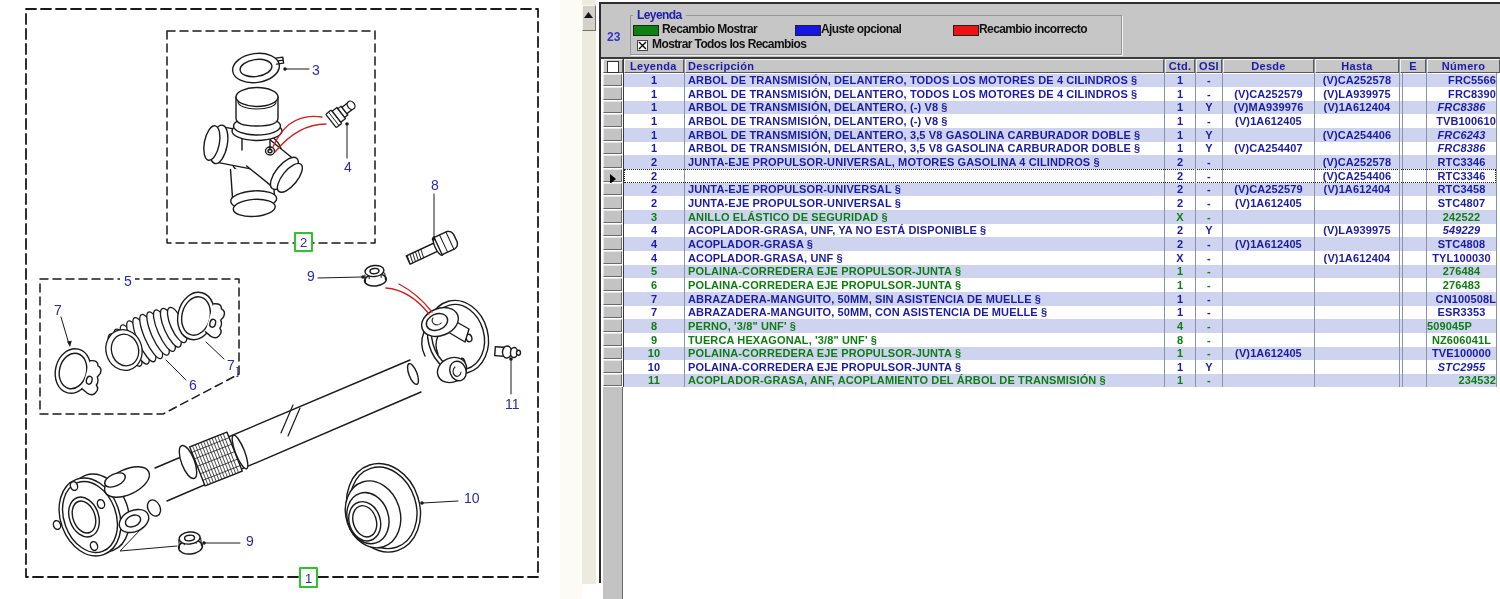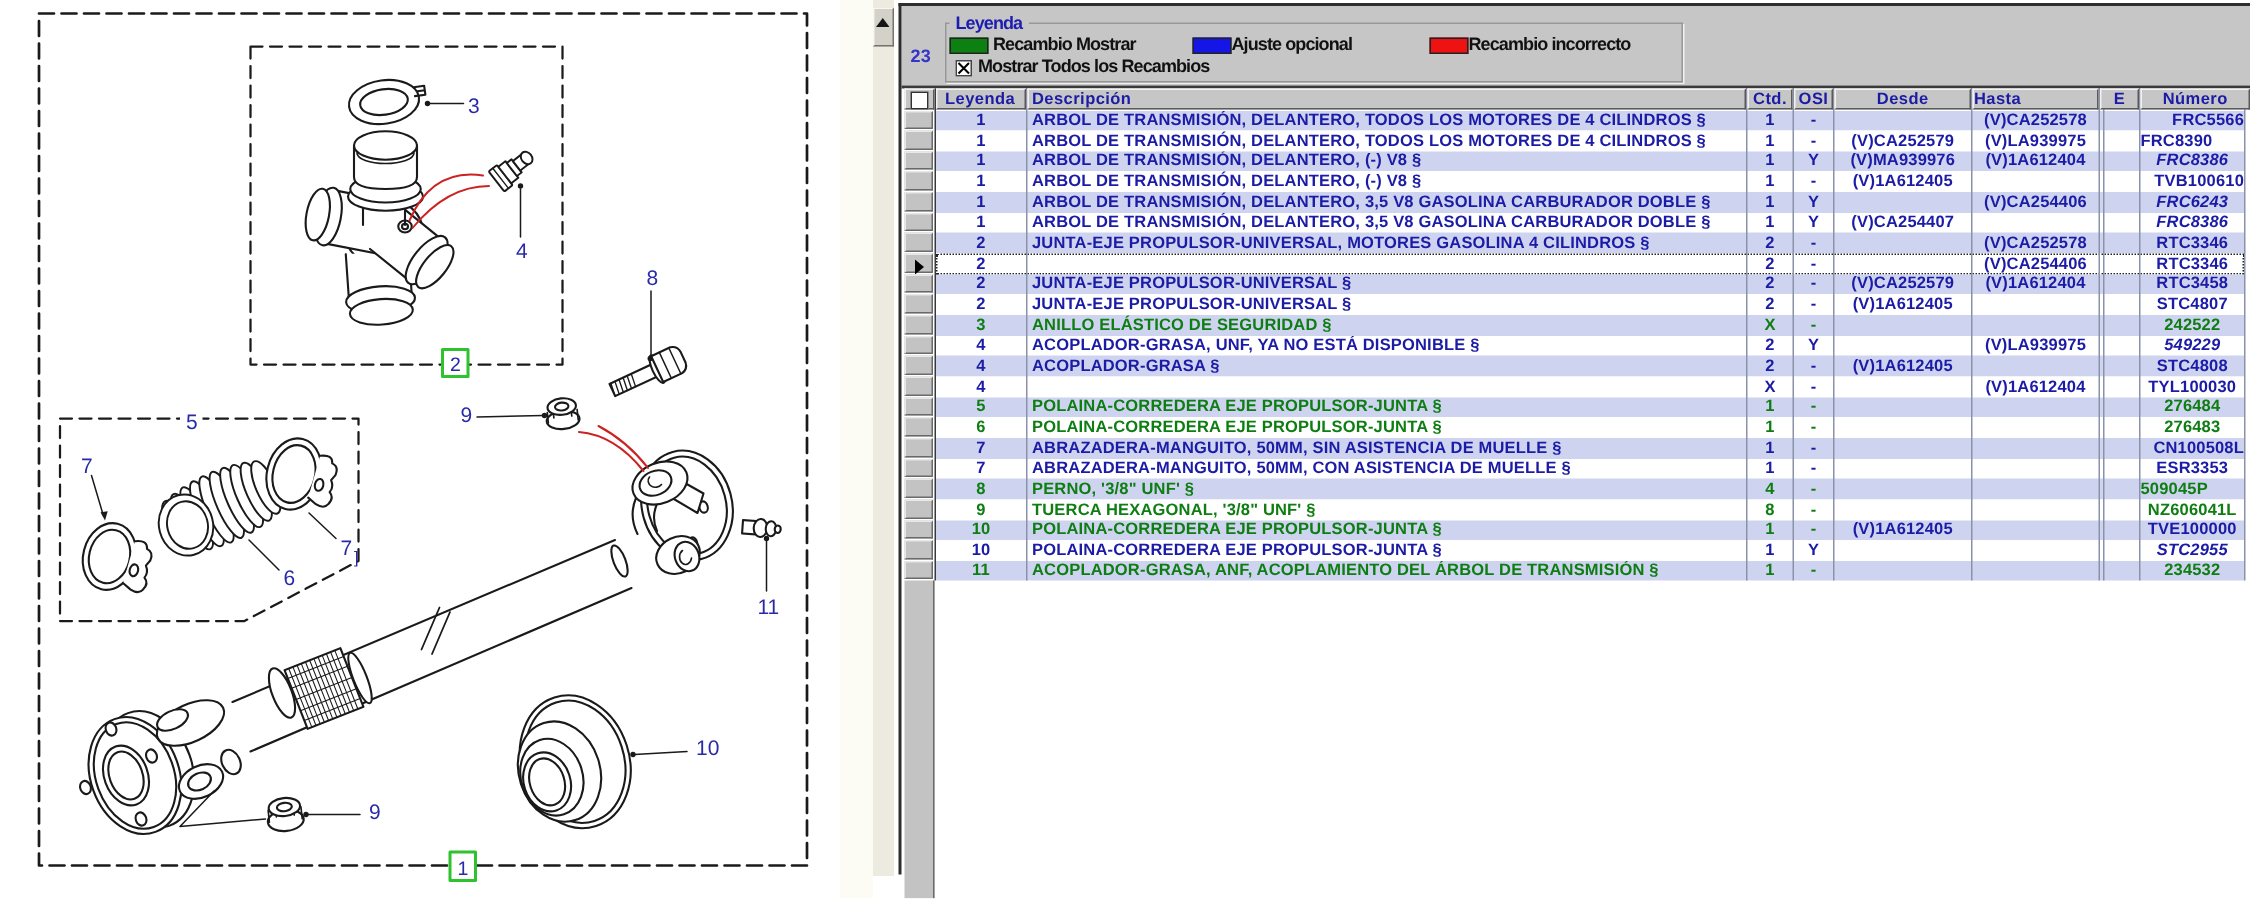--- a/index.html
+++ b/index.html
@@ -273,21 +273,21 @@
 <div class="tc" style="left:1315px;top:74px;width:84px;line-height:13px;text-align:center;color:#1b1ba6">(V)CA252578</div>
 <div class="tc" style="left:1427px;top:74px;width:69px;line-height:13px;text-align:right;color:#1b1ba6">FRC5566</div>
 <div class="selc" style="top:74px;height:12px;"></div>
 <div class="rw" style="top:87px;height:14px;background:#ffffff;"></div>
 <div class="tc" style="left:624px;top:87px;width:60px;line-height:14px;text-align:center;color:#1b1ba6">1</div>
 <div class="tc" style="left:688px;top:87px;width:476px;line-height:14px;color:#1b1ba6">ARBOL DE TRANSMISIÓN, DELANTERO, TODOS LOS MOTORES DE 4 CILINDROS §</div>
 <div class="tc" style="left:1165px;top:87px;width:30px;line-height:14px;text-align:center;color:#1b1ba6">1</div>
 <div class="tc" style="left:1196px;top:87px;width:26px;line-height:14px;text-align:center;color:#1b1ba6">-</div>
 <div class="tc" style="left:1223px;top:87px;width:91px;line-height:14px;text-align:center;color:#1b1ba6">(V)CA252579</div>
 <div class="tc" style="left:1315px;top:87px;width:84px;line-height:14px;text-align:center;color:#1b1ba6">(V)LA939975</div>
-<div class="tc" style="left:1427px;top:87px;width:69px;line-height:14px;text-align:left;color:#1b1ba6">FRC8390</div>
+<div class="tc" style="left:1427px;top:87px;width:69px;line-height:14px;text-align:right;color:#1b1ba6">FRC8390</div>
 <div class="selc" style="top:87px;height:13px;"></div>
 <div class="rw" style="top:101px;height:13px;background:#ced4f0;"></div>
 <div class="tc" style="left:624px;top:101px;width:60px;line-height:13px;text-align:center;color:#1b1ba6">1</div>
 <div class="tc" style="left:688px;top:101px;width:476px;line-height:13px;color:#1b1ba6">ARBOL DE TRANSMISIÓN, DELANTERO, (-) V8 §</div>
 <div class="tc" style="left:1165px;top:101px;width:30px;line-height:13px;text-align:center;color:#1b1ba6">1</div>
 <div class="tc" style="left:1196px;top:101px;width:26px;line-height:13px;text-align:center;color:#1b1ba6">Y</div>
 <div class="tc" style="left:1223px;top:101px;width:91px;line-height:13px;text-align:center;color:#1b1ba6">(V)MA939976</div>
 <div class="tc" style="left:1315px;top:101px;width:84px;line-height:13px;text-align:center;color:#1b1ba6">(V)1A612404</div>
 <div class="tc" style="left:1427px;top:101px;width:69px;line-height:13px;text-align:center;color:#1b1ba6;font-style:italic">FRC8386</div>
 <div class="selc" style="top:101px;height:12px;"></div>
@@ -376,20 +376,21 @@
 <div class="tc" style="left:624px;top:237px;width:60px;line-height:14px;text-align:center;color:#1b1ba6">4</div>
 <div class="tc" style="left:688px;top:237px;width:476px;line-height:14px;color:#1b1ba6">ACOPLADOR-GRASA §</div>
 <div class="tc" style="left:1165px;top:237px;width:30px;line-height:14px;text-align:center;color:#1b1ba6">2</div>
 <div class="tc" style="left:1196px;top:237px;width:26px;line-height:14px;text-align:center;color:#1b1ba6">-</div>
 <div class="tc" style="left:1223px;top:237px;width:91px;line-height:14px;text-align:center;color:#1b1ba6">(V)1A612405</div>
 
 <div class="tc" style="left:1427px;top:237px;width:69px;line-height:14px;text-align:center;color:#1b1ba6">STC4808</div>
 <div class="selc" style="top:237px;height:13px;"></div>
 <div class="rw" style="top:251px;height:14px;background:#ffffff;"></div>
 <div class="tc" style="left:624px;top:251px;width:60px;line-height:14px;text-align:center;color:#1b1ba6">4</div>
+<div class="tc" style="left:688px;top:251px;width:476px;line-height:14px;color:#1b1ba6">ACOPLADOR-GRASA, UNF §</div>
 <div class="tc" style="left:1165px;top:251px;width:30px;line-height:14px;text-align:center;color:#1b1ba6">X</div>
 <div class="tc" style="left:1196px;top:251px;width:26px;line-height:14px;text-align:center;color:#1b1ba6">-</div>
 
 <div class="tc" style="left:1315px;top:251px;width:84px;line-height:14px;text-align:center;color:#1b1ba6">(V)1A612404</div>
 <div class="tc" style="left:1427px;top:251px;width:69px;line-height:14px;text-align:center;color:#1b1ba6">TYL100030</div>
 <div class="selc" style="top:251px;height:13px;"></div>
 <div class="rw" style="top:265px;height:13px;background:#ced4f0;"></div>
 <div class="tc" style="left:624px;top:265px;width:60px;line-height:13px;text-align:center;color:#0e7d12">5</div>
 <div class="tc" style="left:688px;top:265px;width:476px;line-height:13px;color:#0e7d12">POLAINA-CORREDERA EJE PROPULSOR-JUNTA §</div>
 <div class="tc" style="left:1165px;top:265px;width:30px;line-height:13px;text-align:center;color:#0e7d12">1</div>
@@ -453,36 +454,36 @@
 <div class="tc" style="left:1196px;top:360px;width:26px;line-height:14px;text-align:center;color:#1b1ba6">Y</div>
 
 <div class="tc" style="left:1427px;top:360px;width:69px;line-height:14px;text-align:center;color:#1b1ba6;font-style:italic">STC2955</div>
 <div class="selc" style="top:360px;height:13px;"></div>
 <div class="rw" style="top:374px;height:13px;background:#ced4f0;"></div>
 <div class="tc" style="left:624px;top:374px;width:60px;line-height:13px;text-align:center;color:#0e7d12">11</div>
 <div class="tc" style="left:688px;top:374px;width:476px;line-height:13px;color:#0e7d12">ACOPLADOR-GRASA, ANF, ACOPLAMIENTO DEL ÁRBOL DE TRANSMISIÓN §</div>
 <div class="tc" style="left:1165px;top:374px;width:30px;line-height:13px;text-align:center;color:#0e7d12">1</div>
 <div class="tc" style="left:1196px;top:374px;width:26px;line-height:13px;text-align:center;color:#0e7d12">-</div>
 
-<div class="tc" style="left:1427px;top:374px;width:69px;line-height:13px;text-align:center;color:#0e7d12">234532</div>
+<div class="tc" style="left:1427px;top:374px;width:69px;line-height:13px;text-align:right;color:#0e7d12">234532</div>
 <div class="selc" style="top:374px;height:12px;"></div>
   <div style="position:absolute;left:623px;top:59px;width:1px;height:328px;background:#3a3a3a"></div>
 <div style="position:absolute;left:684px;top:59px;width:1px;height:328px;background:#8a92aa"></div>
 <div style="position:absolute;left:1164px;top:59px;width:1px;height:328px;background:#8a92aa"></div>
 <div style="position:absolute;left:1195px;top:59px;width:1px;height:328px;background:#8a92aa"></div>
 <div style="position:absolute;left:1222px;top:59px;width:1px;height:328px;background:#8a92aa"></div>
 <div style="position:absolute;left:1314px;top:59px;width:1px;height:328px;background:#8a92aa"></div>
 <div style="position:absolute;left:1399px;top:59px;width:1px;height:328px;background:#8a92aa"></div>
 <div style="position:absolute;left:1402px;top:59px;width:1px;height:328px;background:#8a92aa"></div>
 <div style="position:absolute;left:1426px;top:59px;width:1px;height:328px;background:#8a92aa"></div>
 <div style="position:absolute;left:1496px;top:59px;width:1px;height:328px;background:#8a92aa"></div>
   <div style="position:absolute;left:601px;top:57px;width:899px;height:2px;background:#3a3a3a"></div>
 <div class="hc" style="left:603px;top:59px;width:20px;height:14px;line-height:13px;text-align:center;"></div>
 <div class="hc" style="left:624px;top:59px;width:60px;height:14px;line-height:13px;padding-left:5px;text-align:left;">Leyenda</div>
 <div class="hc" style="left:685px;top:59px;width:479px;height:14px;line-height:13px;padding-left:2px;text-align:left;">Descripción</div>
 <div class="hc" style="left:1165px;top:59px;width:30px;height:14px;line-height:13px;text-align:center;">Ctd.</div>
 <div class="hc" style="left:1196px;top:59px;width:26px;height:14px;line-height:13px;text-align:center;">OSI</div>
 <div class="hc" style="left:1223px;top:59px;width:91px;height:14px;line-height:13px;text-align:center;">Desde</div>
-<div class="hc" style="left:1315px;top:59px;width:84px;height:14px;line-height:13px;">Hasta</div>
+<div class="hc" style="left:1315px;top:59px;width:84px;height:14px;line-height:13px;text-align:center;">Hasta</div>
 <div class="hc" style="left:1400px;top:59px;width:26px;height:14px;line-height:13px;text-align:center;">E</div>
 <div class="hc" style="left:1427px;top:59px;width:73px;height:14px;line-height:13px;text-align:center;">Número</div>
 <div style="position:absolute;left:607px;top:61px;width:10px;height:10px;background:#fff;border:1px solid #333"></div>
 </div>
 
 </body></html>

